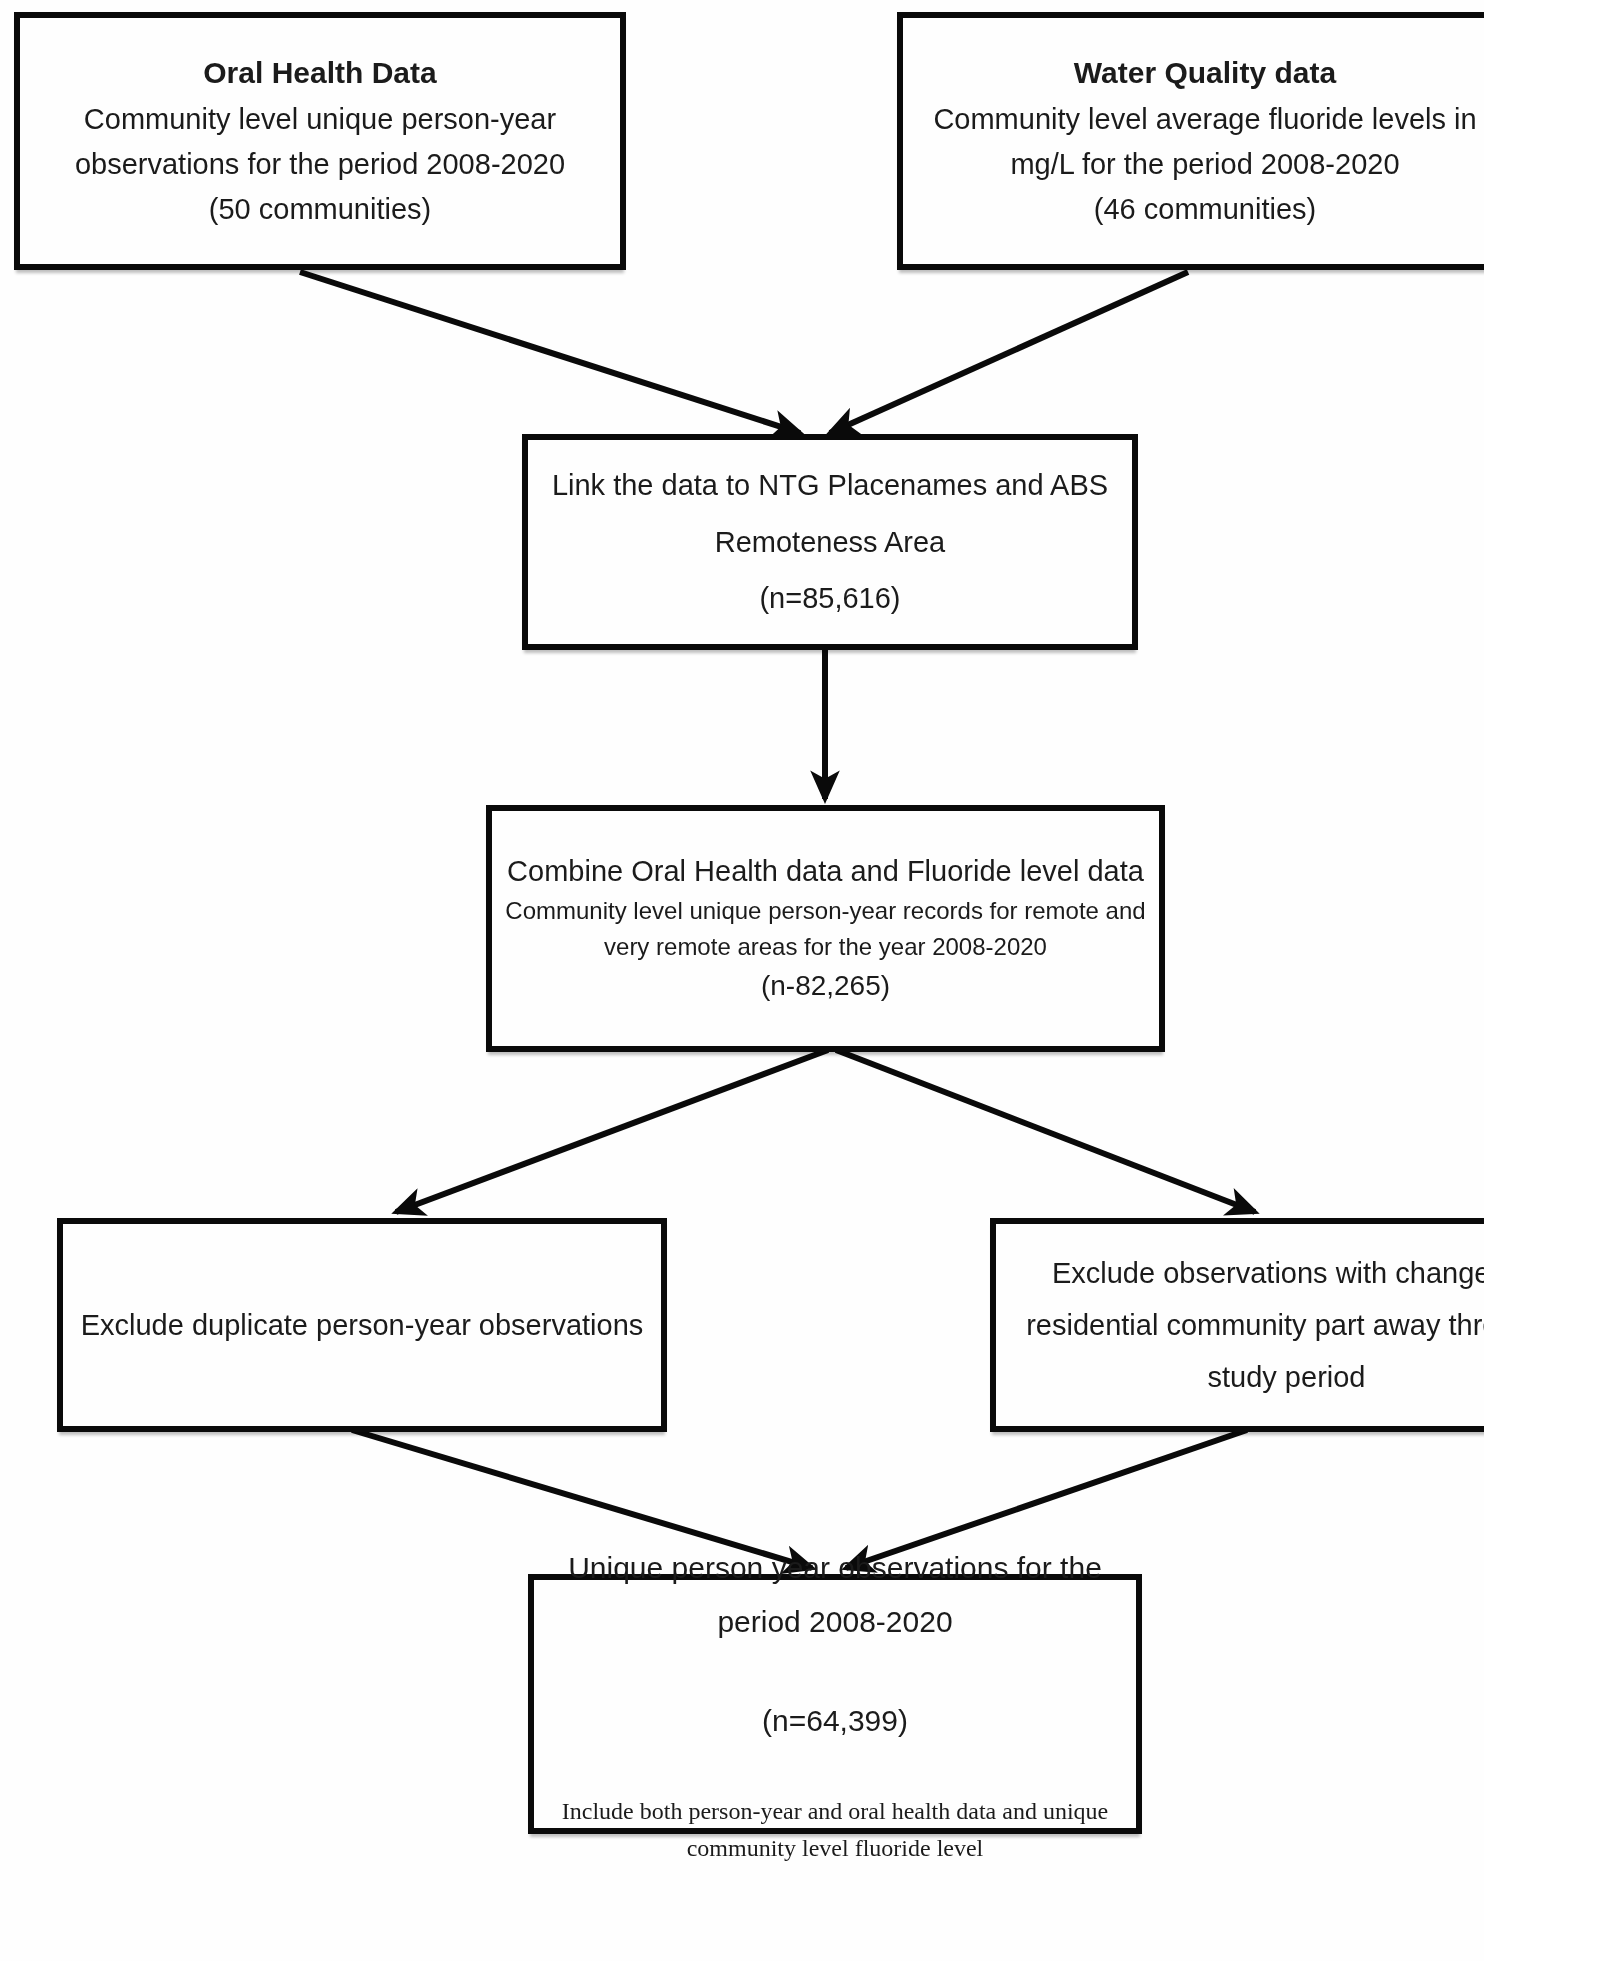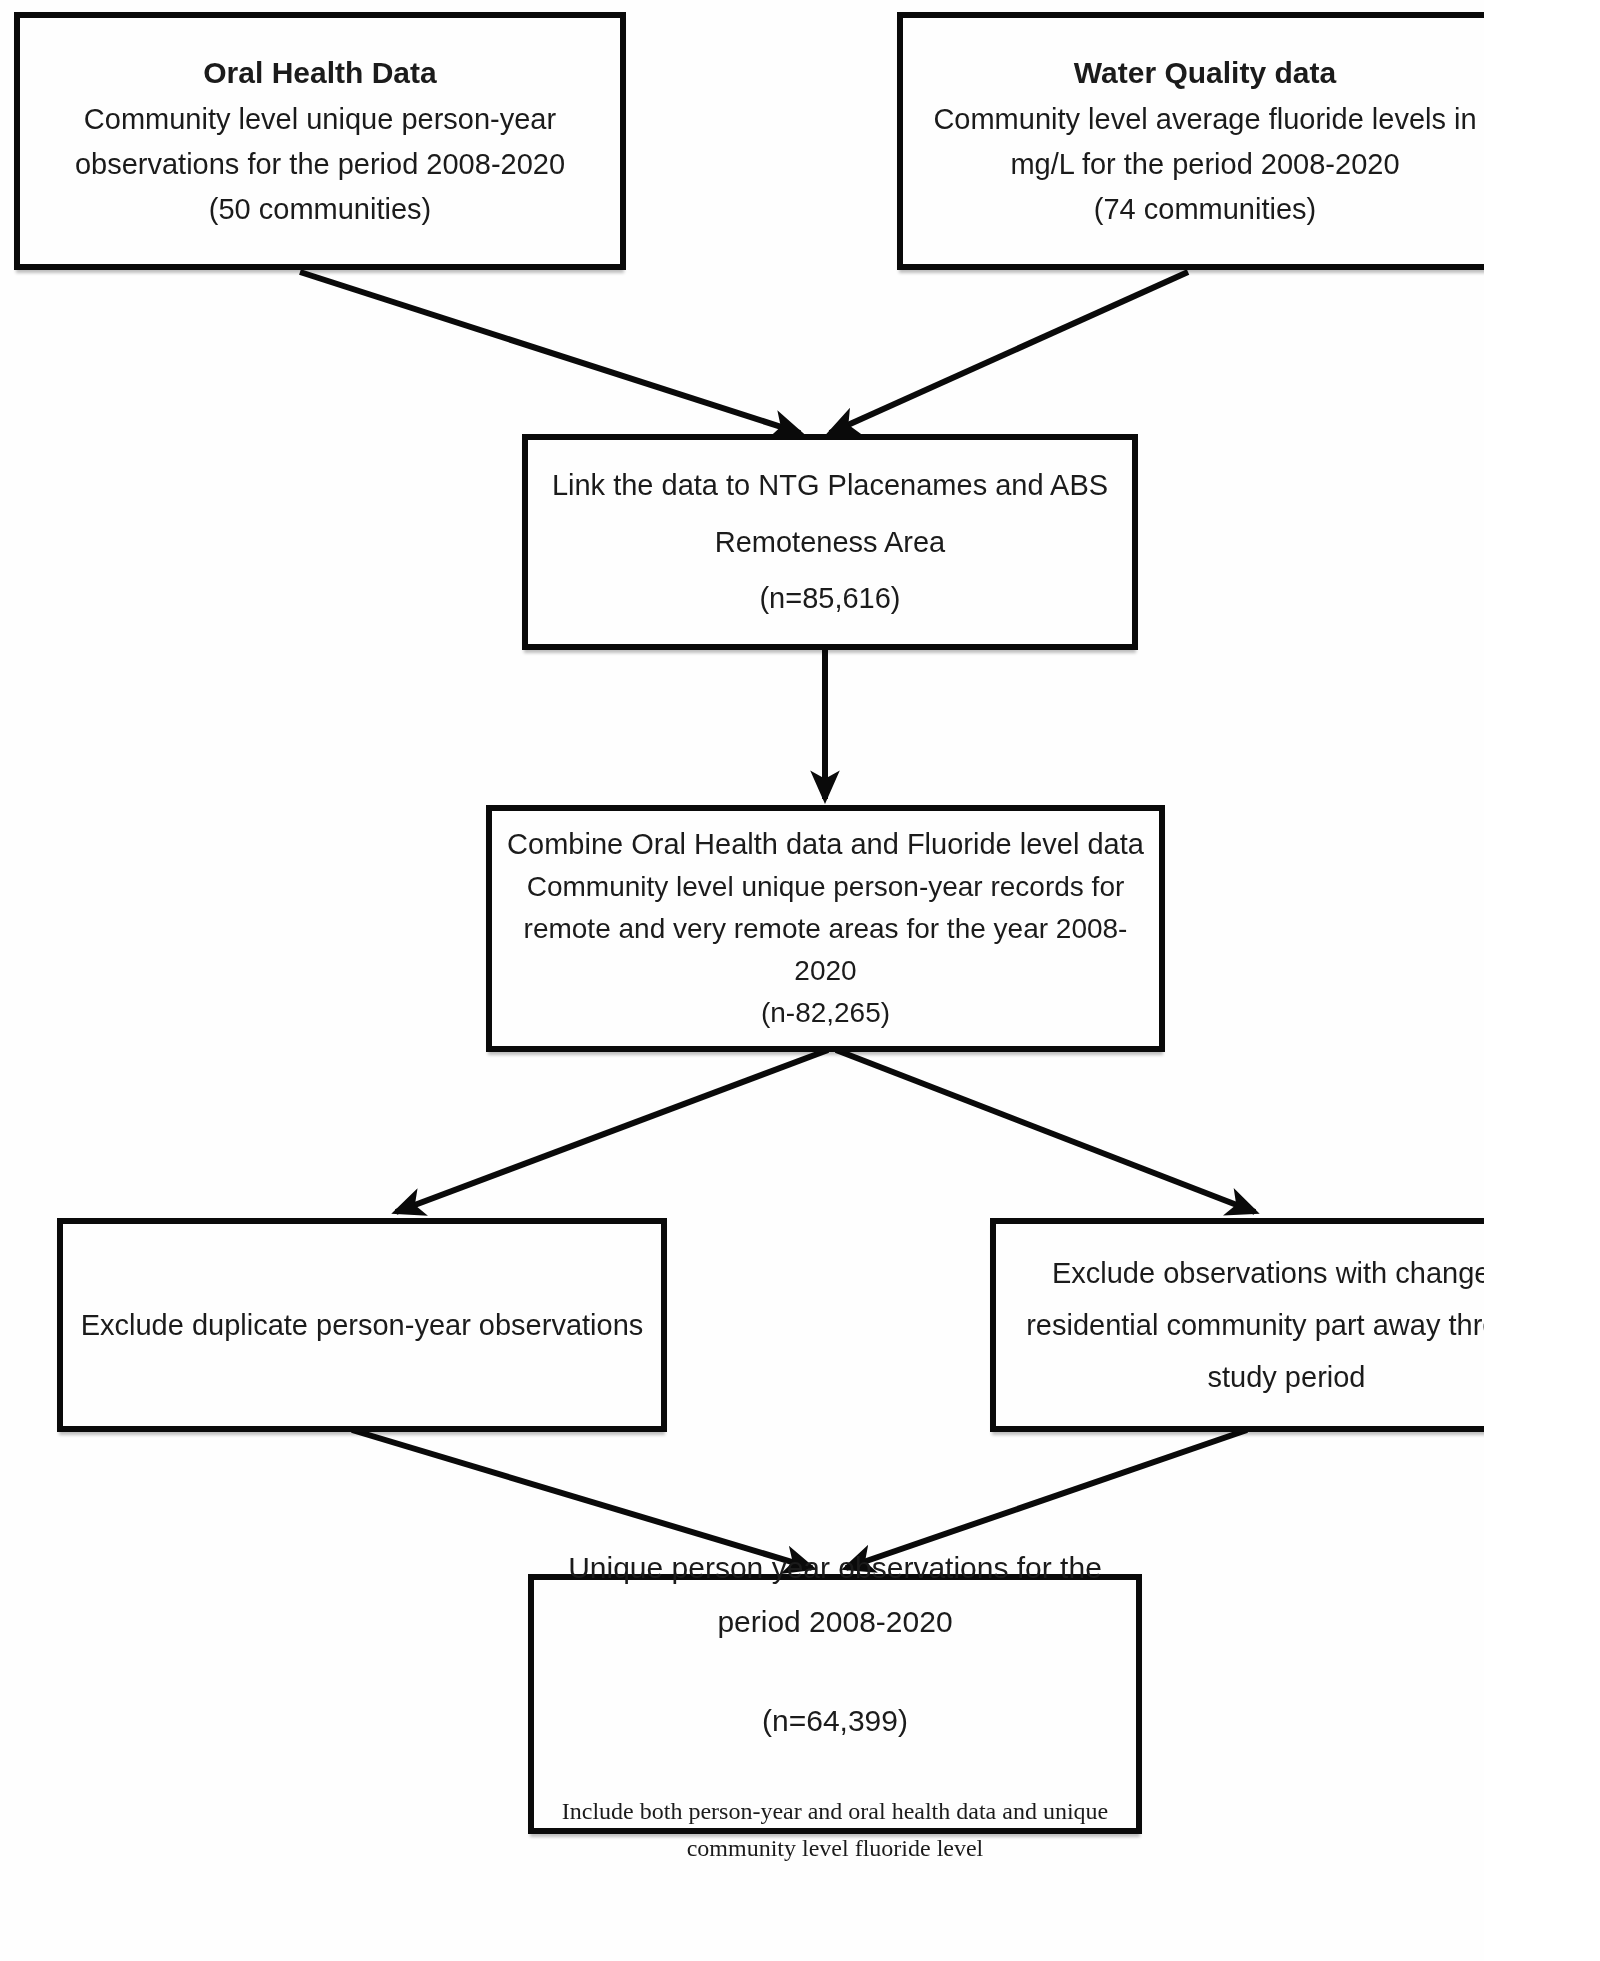--- a/index.html
+++ b/index.html
@@ -42,21 +42,21 @@
   .b-text  { font-size: 29px; line-height: 1.55; }
 
   #box-oral   { left: 14px;  top: 12px;   width: 612px; height: 258px; }
   #box-water  { left: 897px; top: 12px;   width: 616px; height: 258px; }
 
   #box-link   { left: 522px; top: 434px;  width: 616px; height: 216px; }
   #box-link .b-text { line-height: 1.95; }
 
   #box-combine { left: 486px; top: 805px; width: 679px; height: 247px; padding: 6px 10px; }
   .combine-title { font-size: 29px; line-height: 1.5; }
-  .combine-sub   { font-size: 28px; line-height: 1.5; }
+  .combine-sub   { font-size: 24px; line-height: 1.5; }
   .combine-note  { font-size: 28px; line-height: 1.5; text-align: center; }
 
   #box-excl-dup    { left: 57px;  top: 1218px; width: 610px; height: 214px; }
   #box-excl-change { left: 990px; top: 1218px; width: 593px; height: 214px; }
   #box-excl-dup .b-text, #box-excl-change .b-text { line-height: 1.8; }
 
   #box-final { left: 528px; top: 1574px; width: 614px; height: 260px; padding: 6px 12px; gap: 48px; }
   .final-main { font-size: 30px; line-height: 1.8; }
   .final-note { font-size: 30px; line-height: 1.6; }
   .final-sub  { font-size: 24px; line-height: 1.55; font-family: Liberation Serif, serif; }
@@ -92,21 +92,21 @@
 
   <div class="box" id="box-oral">
     <div class="b-title">Oral Health Data</div>
     <div class="b-text">Community level unique person-year observations for the period 2008-2020</div>
     <div class="b-text">(50 communities)</div>
   </div>
 
   <div class="box" id="box-water">
     <div class="b-title">Water Quality data</div>
     <div class="b-text">Community level average fluoride levels in mg/L for the period 2008-2020</div>
-    <div class="b-text">(74 communities)</div>
+    <div class="b-text">(46 communities)</div>
   </div>
 
   <div class="box" id="box-link">
     <div class="b-text">Link  the data to NTG Placenames and ABS Remoteness Area</div>
     <div class="b-text">(n=85,616)</div>
   </div>
 
   <div class="box" id="box-combine">
     <div class="combine-title">Combine Oral Health data and Fluoride level data</div>
     <div class="combine-sub">Community level unique person-year records for remote and very remote areas for the year 2008-2020</div>

